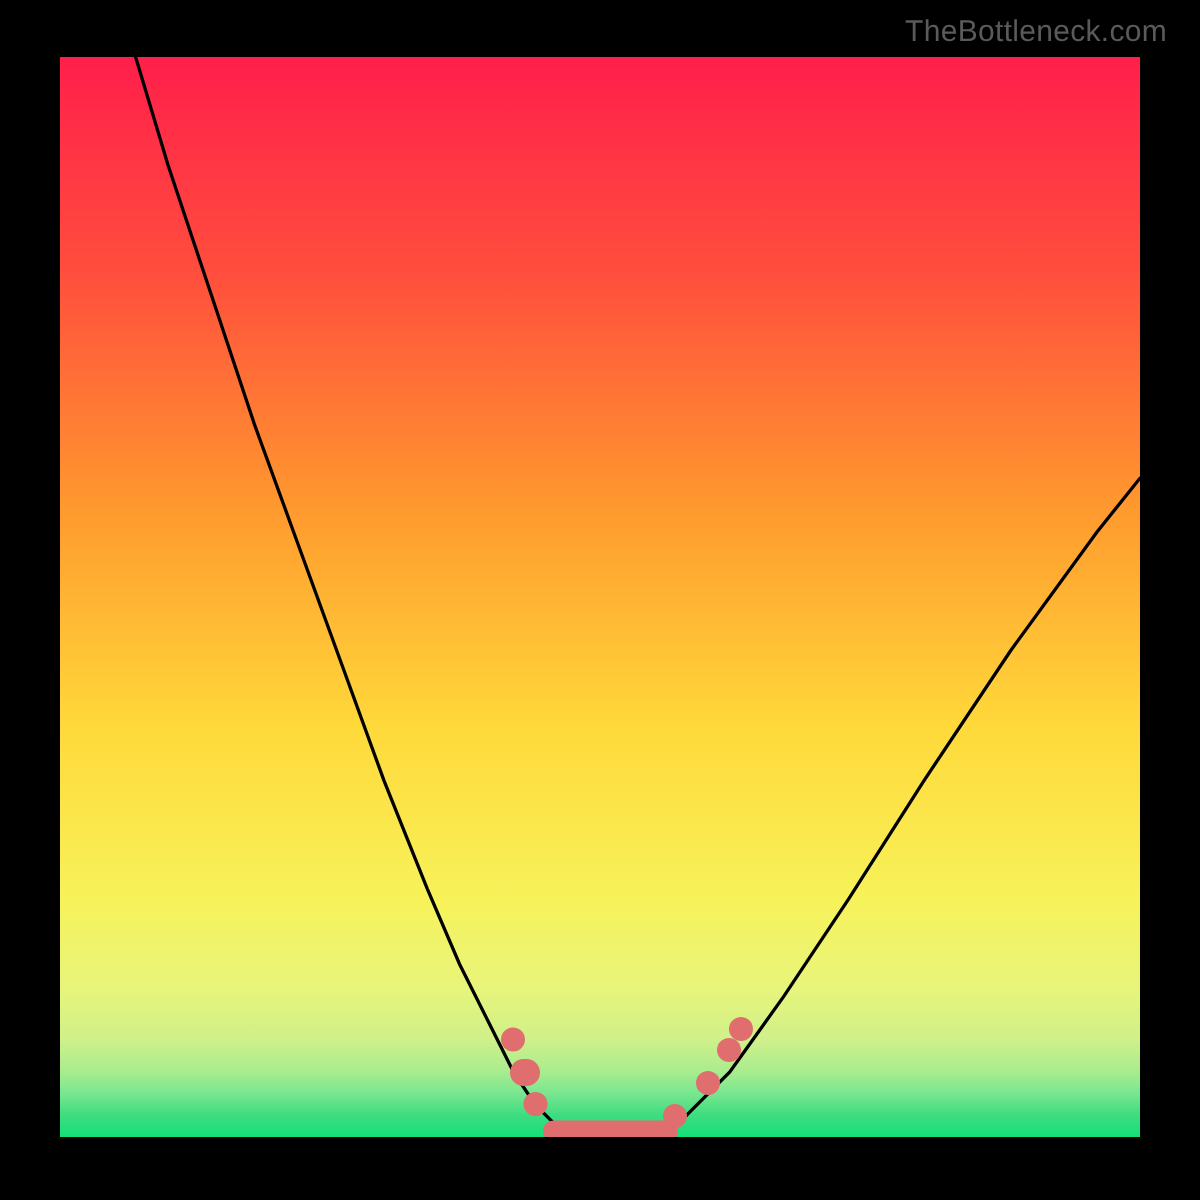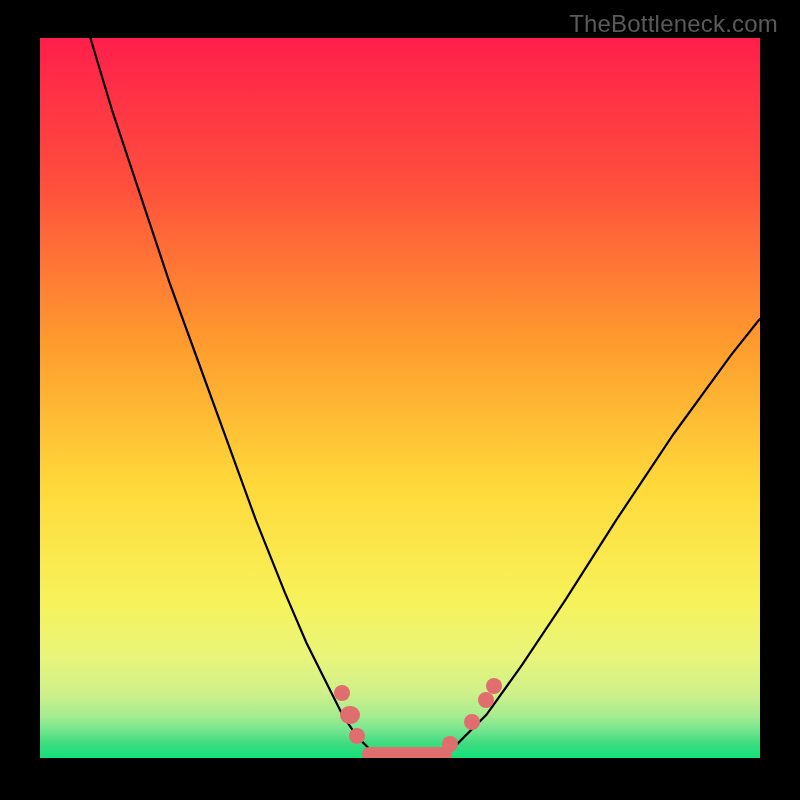--- a/index.html
+++ b/index.html
@@ -49,21 +49,21 @@
     position: absolute;
     background: #E06E6E;
     border-radius: 10px;
     height: 14px;
   }
   .watermark {
     position: absolute;
     top: 10px;
     right: 22px;
     font-family: Arial, Helvetica, sans-serif;
-    font-size: 24px;
+    font-size: 20px;
     color: #5A5A5A;
     letter-spacing: 0.2px;
   }
 </style>
 </head>
 <body>
 
 <div class="frame">
 
   <div class="watermark">TheBottleneck.com</div>

